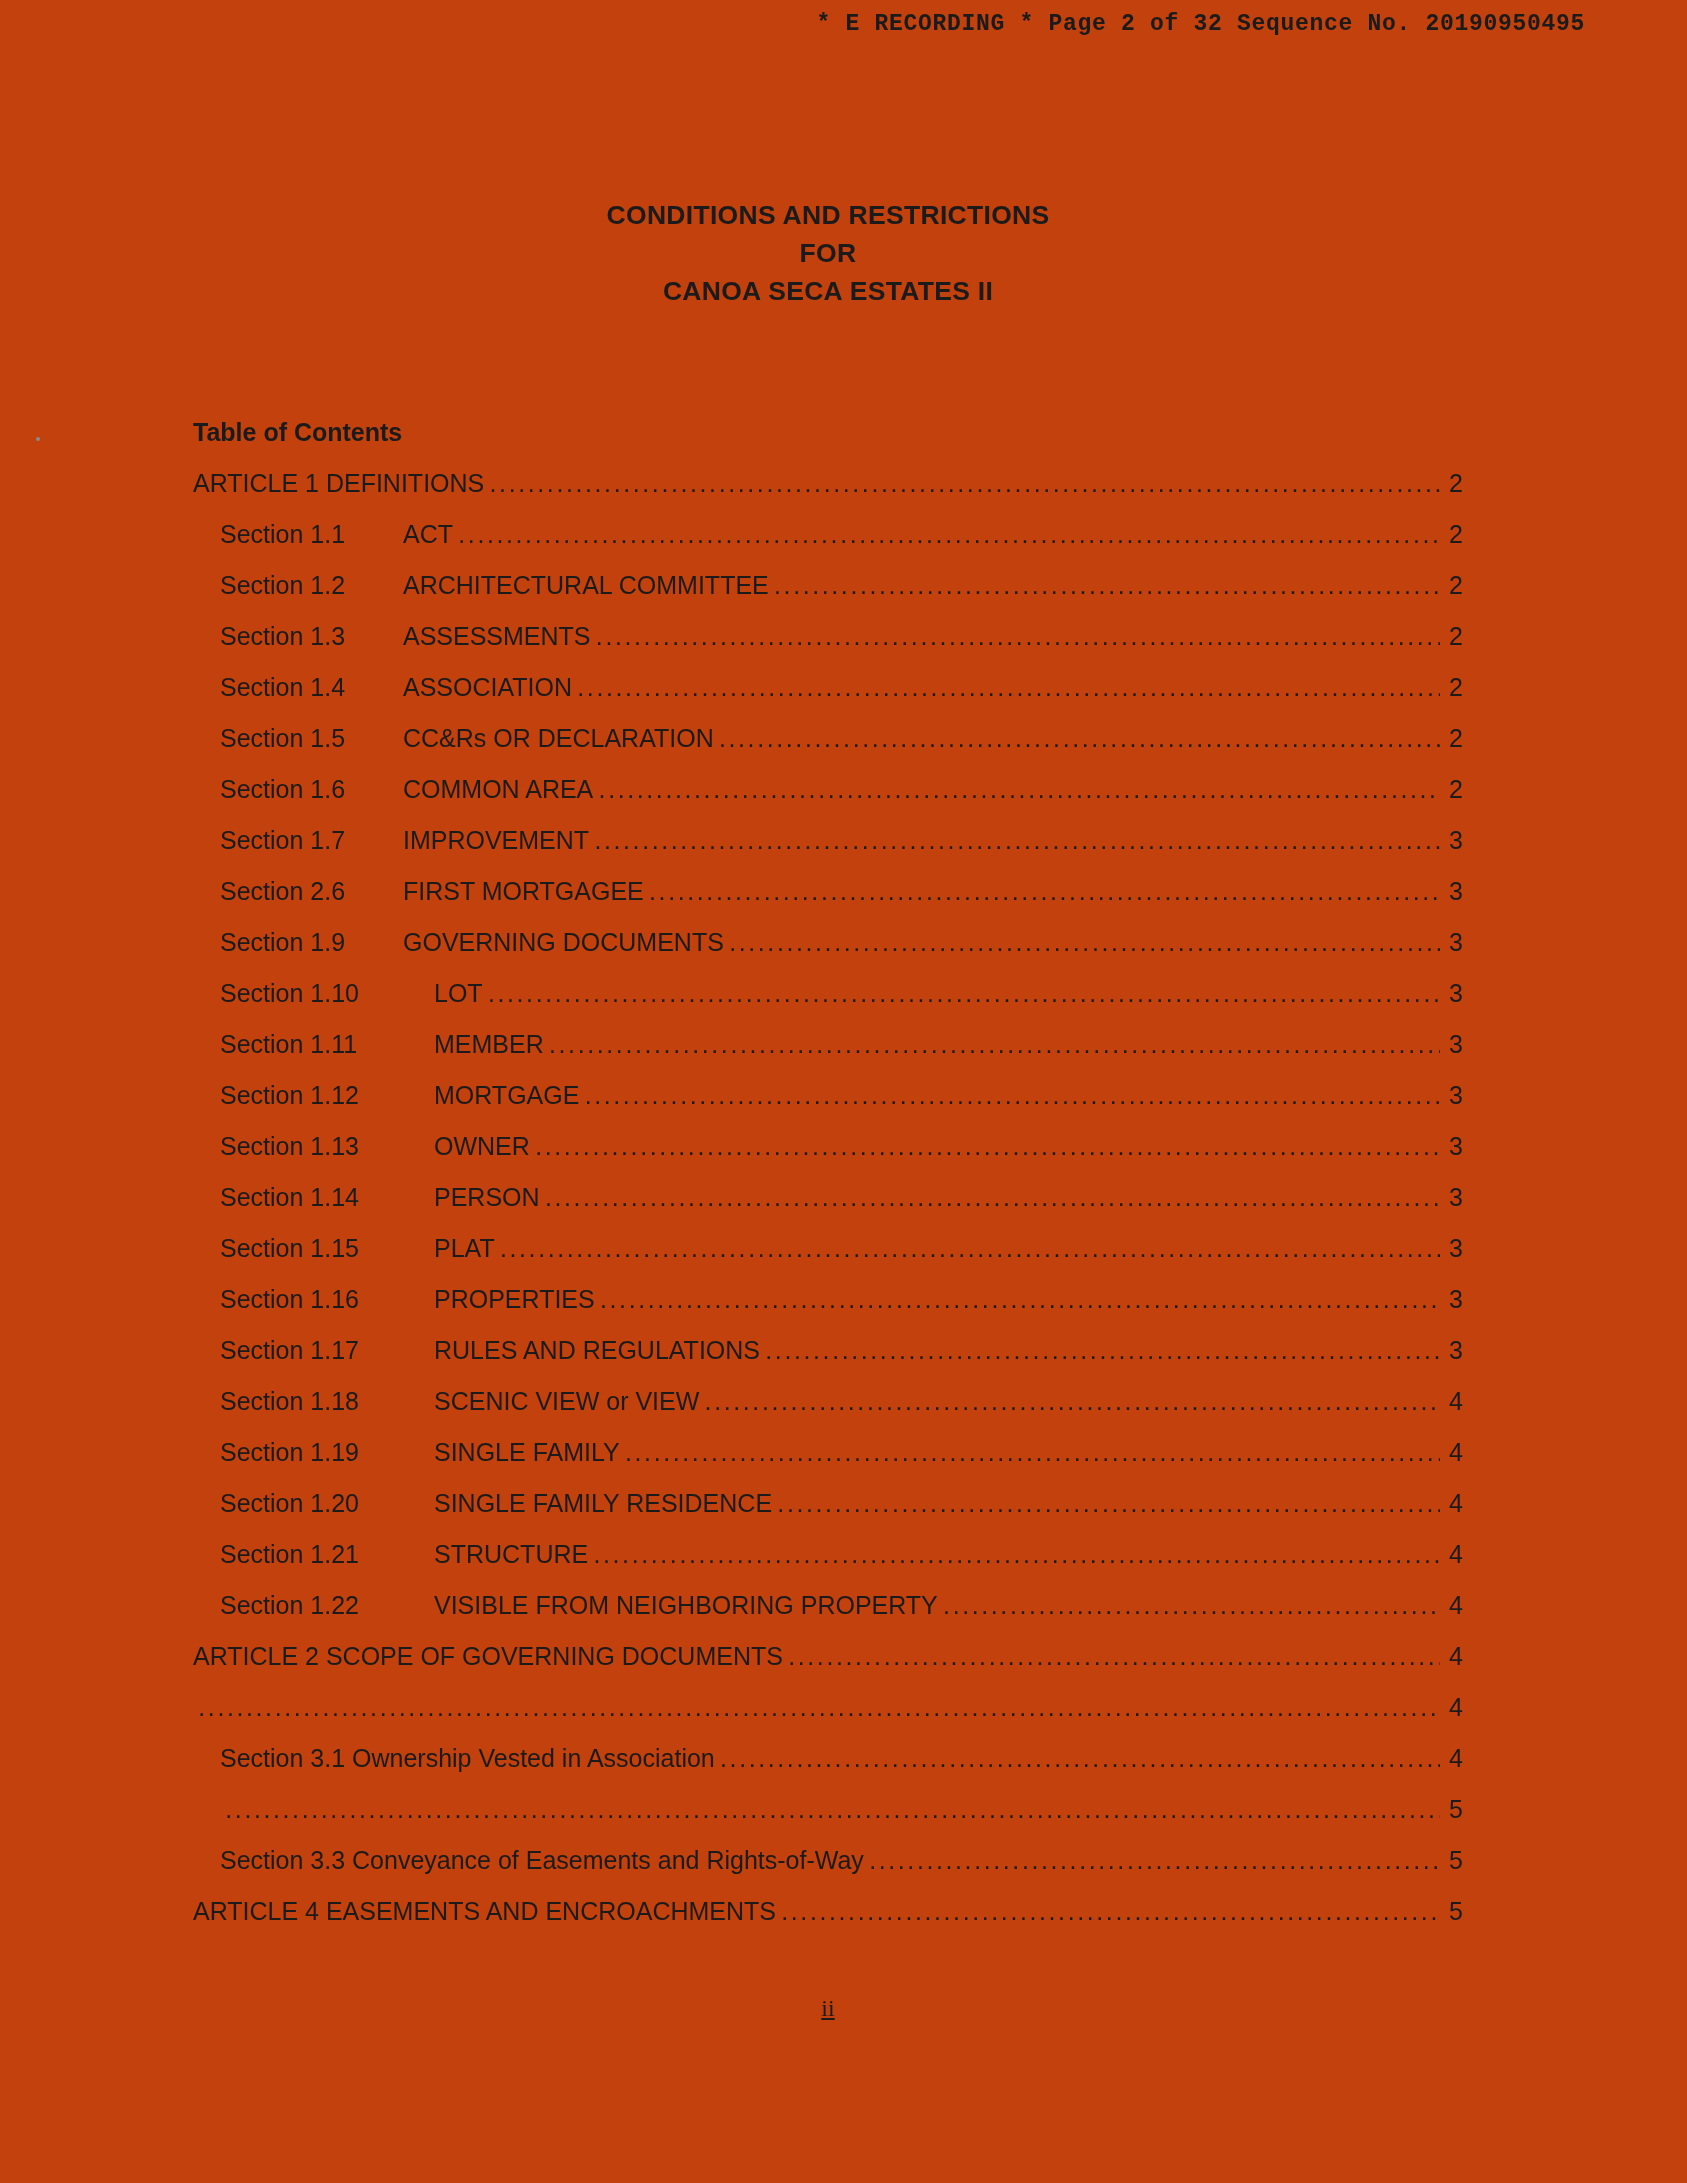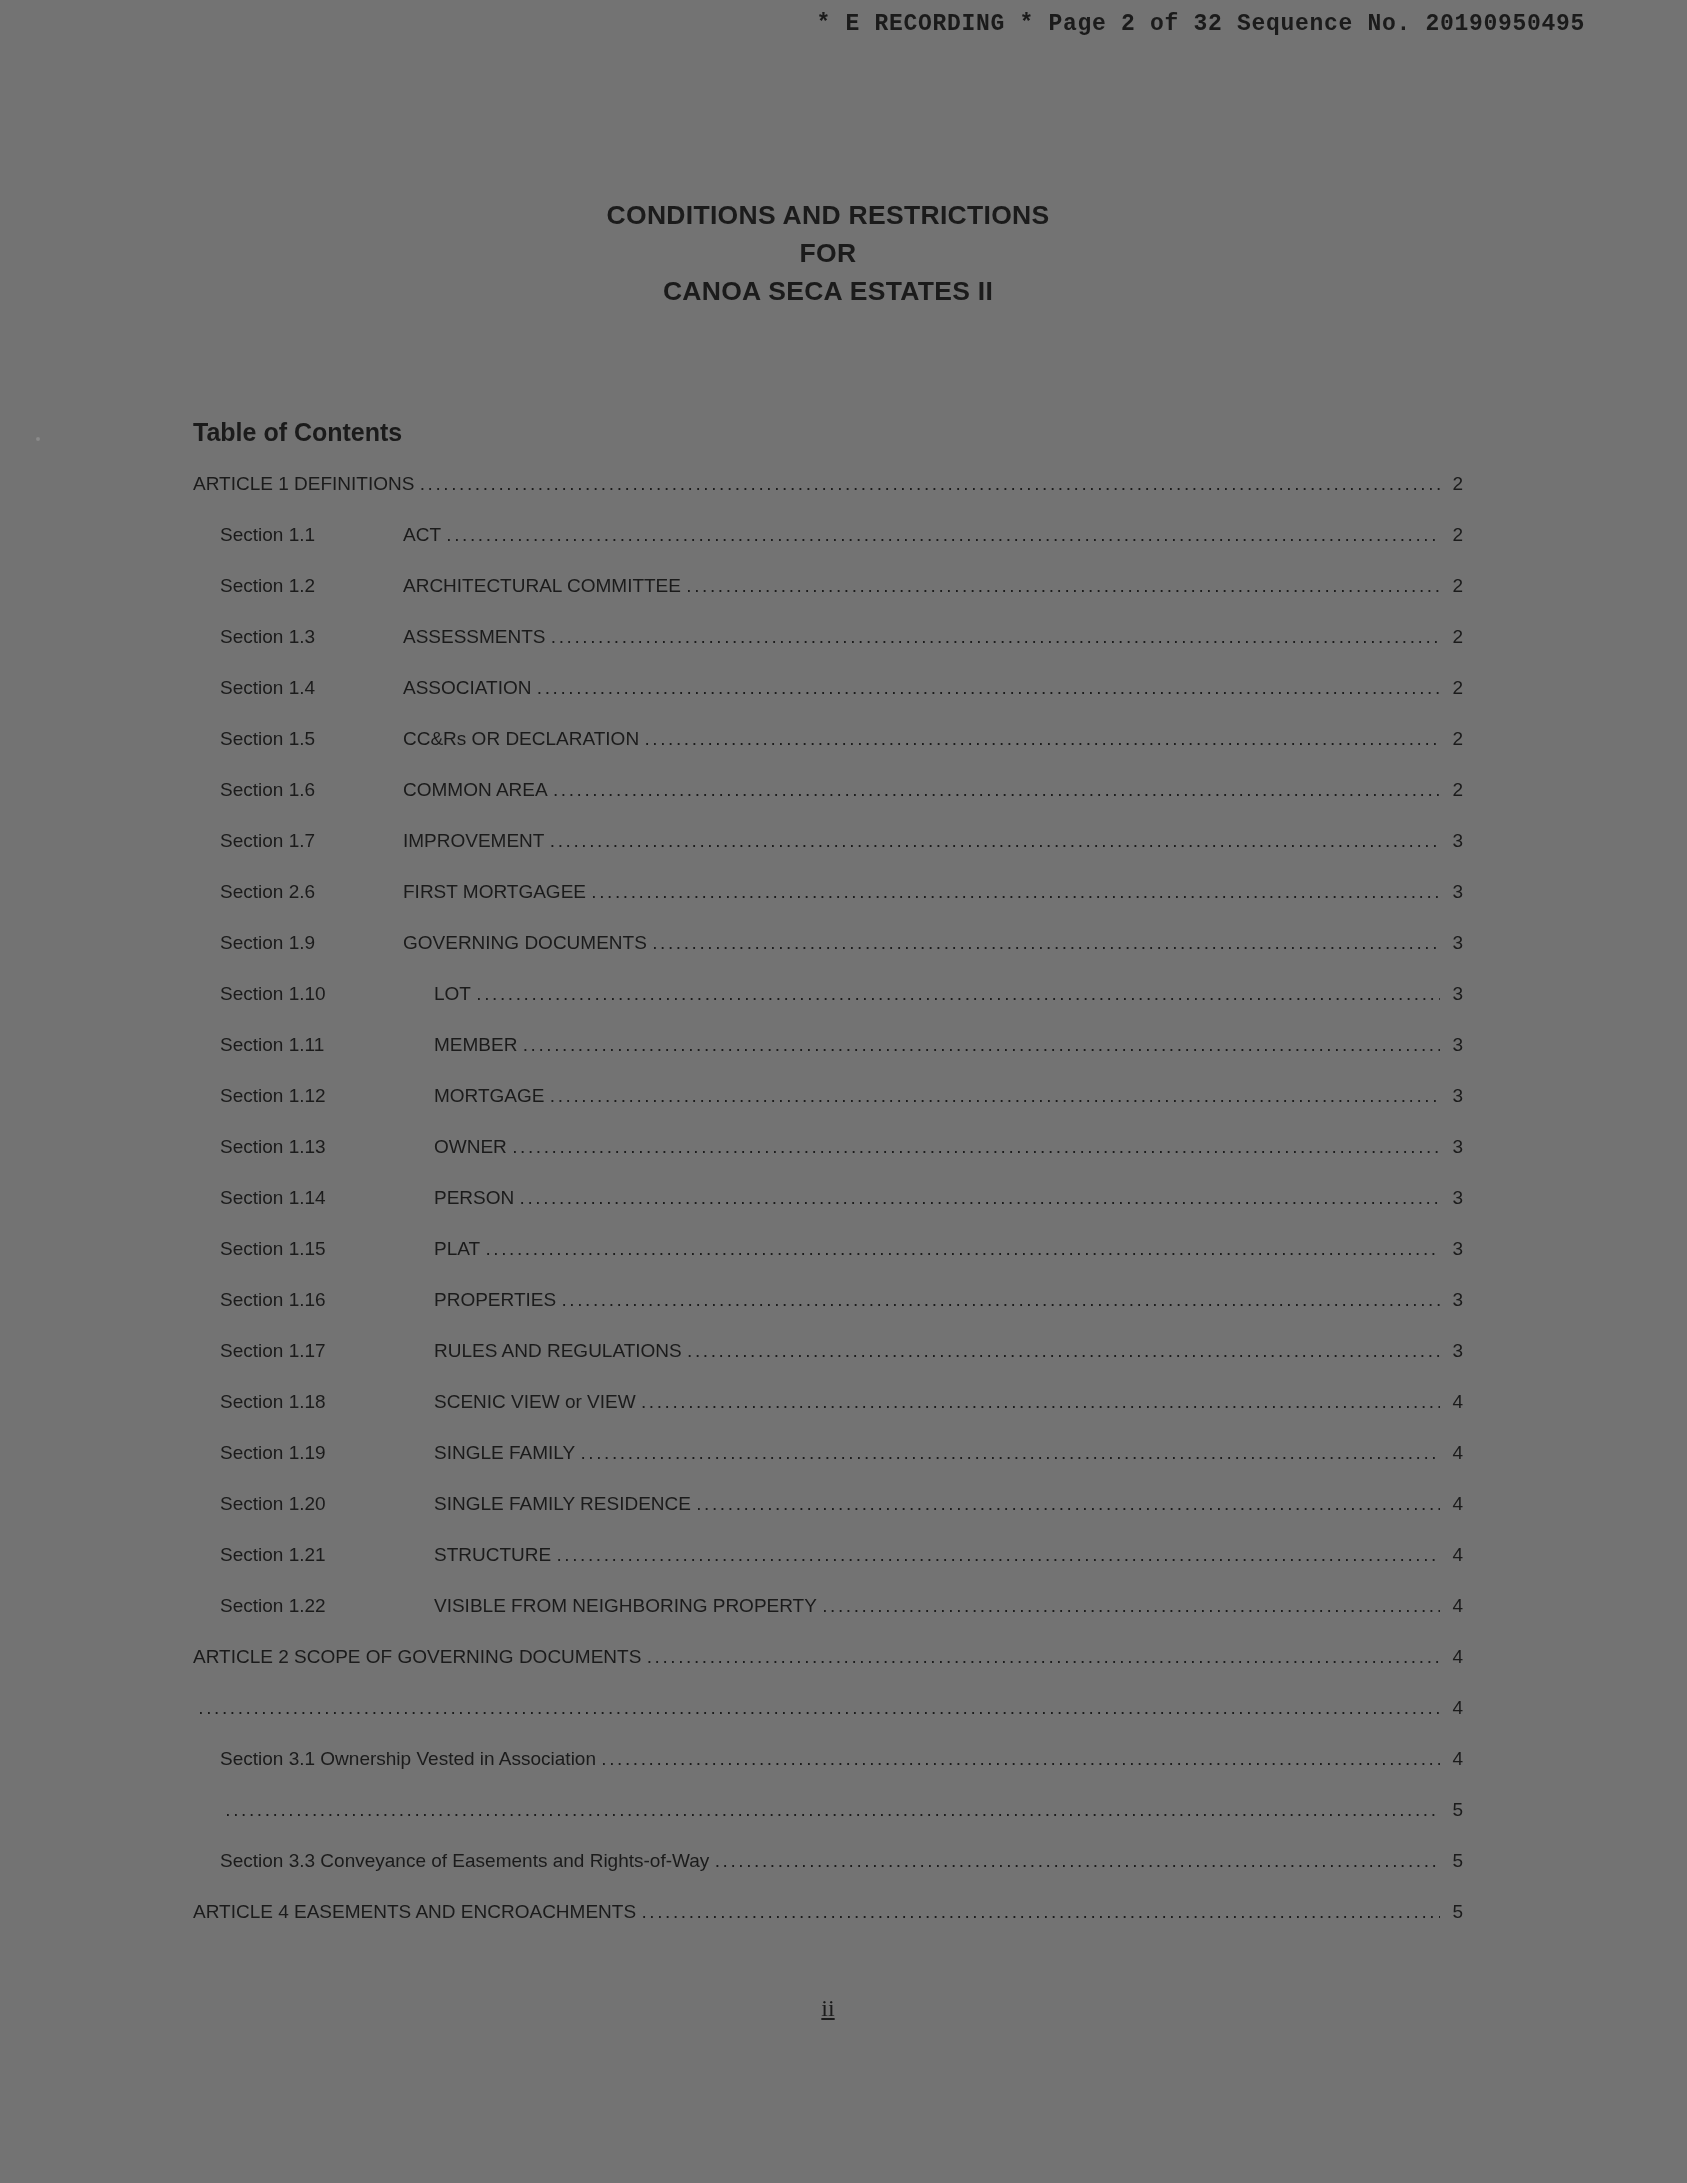--- a/index.html
+++ b/index.html
@@ -2,21 +2,21 @@
 <html style="font-size:10.6px"><head>
 <meta charset="utf-8">
 <style>
   * { box-sizing: border-box; }
   html, body { margin: 0; padding: 0; background: #e8e8e8; }
   .page {
     position: relative;
     width: 1687px;
     height: 2183px;
     margin: 0 auto;
-    background: #737373;
+    background: #c2410c;
     font-family: "Liberation Sans", sans-serif;
     color: #1b1b1b;
     overflow: hidden;
   }
   .rec-header {
     position: absolute;
     top: 10.6px;
     left: 0;
     right: 102px;
     text-align: right;
@@ -47,21 +47,21 @@
     font-weight: bold;
     font-size: 25px;
     line-height: 30px;
     margin-bottom: 11px;
   }
   .toc-row {
     display: flex;
     align-items: baseline;
     height: 51px;
     line-height: 51px;
-    font-size: 19px;
+    font-size: 25px;
     white-space: nowrap;
     justify-content: flex-end;
   }
   .toc-row.section, .toc-row.section-flow { padding-left: 27px; }
   .toc-row .num { flex: 0 0 auto; min-width: 183px; }
   .toc-row .num.wide { min-width: 214px; }
   .toc-row .ttl { flex: 0 0 auto; }
   .toc-row .dots {
     flex: 1 1 auto;
     overflow: hidden;

